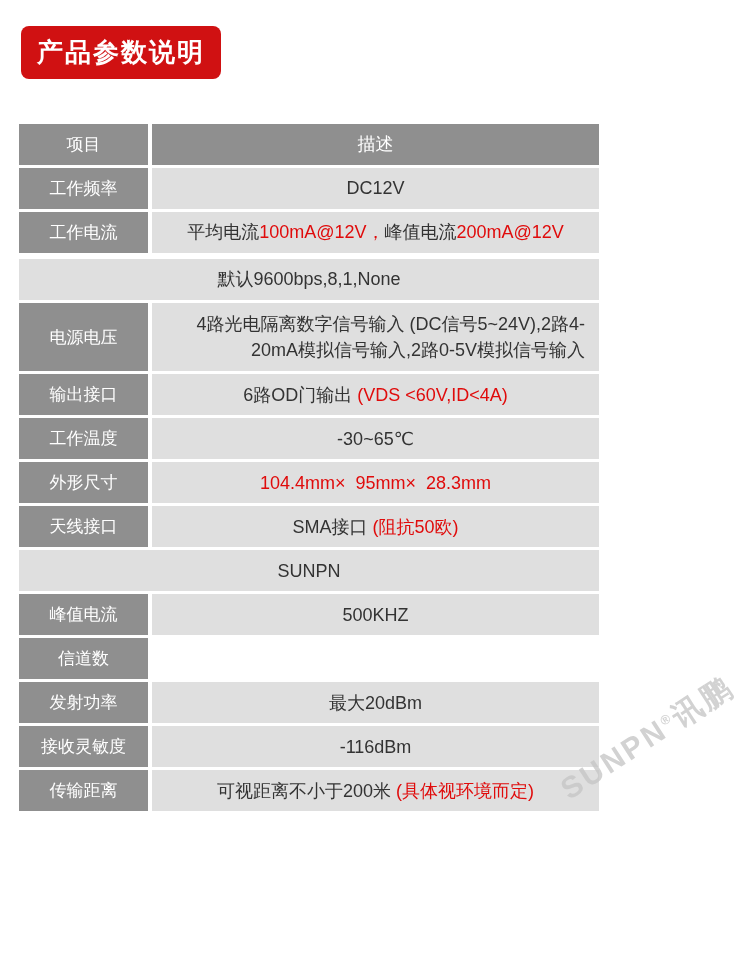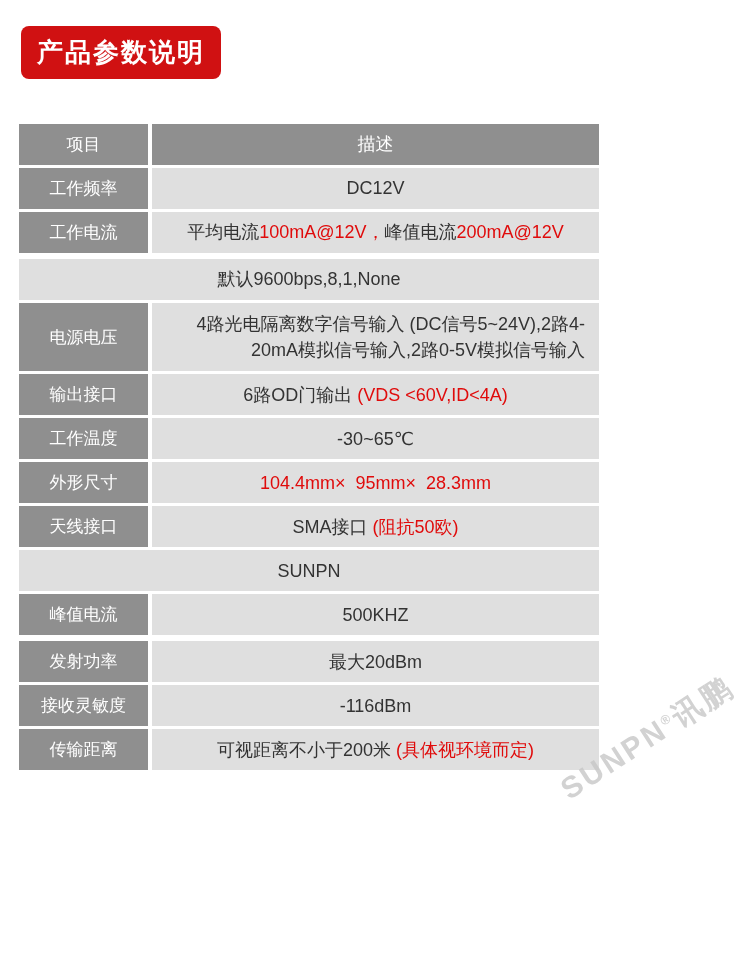--- a/index.html
+++ b/index.html
@@ -163,20 +163,21 @@
     <div class="row">
       <div class="cell-desc"><span>SUNPN</span></div>
     </div>
 
     <div class="row">
       <div class="cell-label">峰值电流</div>
       <div class="cell-desc"><span>500KHZ</span></div>
     </div>
 
     <div class="row">
+      <div class="cell-label">信道数</div>
     </div>
 
     <div class="row">
       <div class="cell-label">发射功率</div>
       <div class="cell-desc"><span>最大20dBm</span></div>
     </div>
 
     <div class="row">
       <div class="cell-label">接收灵敏度</div>
       <div class="cell-desc"><span>-116dBm</span></div>

